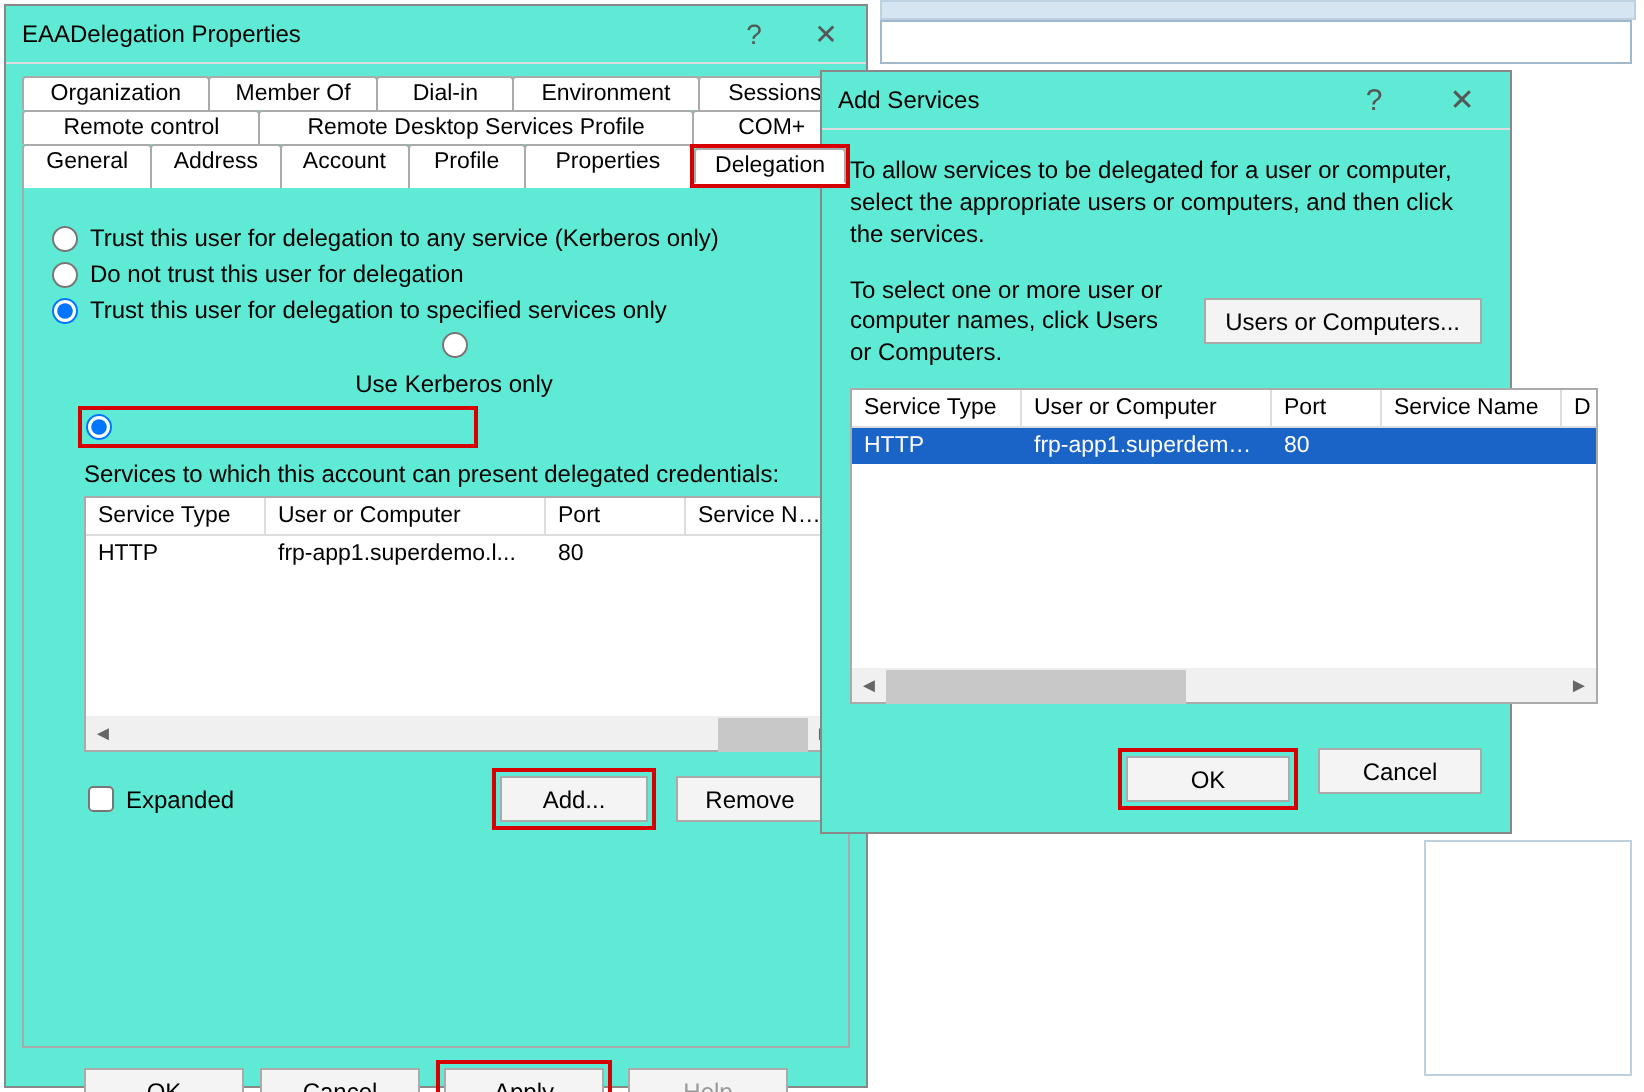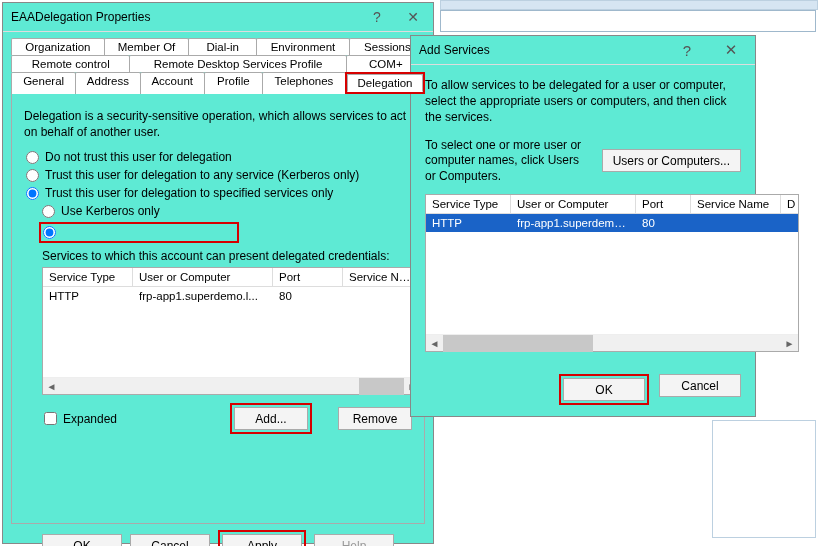--- a/index.html
+++ b/index.html
@@ -72,21 +72,21 @@
   .tab-body {
     margin: 0 8px;
     border: 1px solid #aaa;
     border-top: none;
     height: 430px;
     padding: 14px 12px 8px 12px;
     position: relative;
   }
   .intro { line-height: 1.35; margin-bottom: 10px; }
   .radio-row { display: flex; align-items: center; gap: 6px; margin: 4px 0 4px 2px; }
-  .radio-row.indent { margin-left: 18px; }
+  .radio-row.indent { margin-left: 18px; flex-direction: column; }
   .radio-row.highlighted {
     border: 2.5px solid #d60000;
     padding: 2px 6px 2px 2px;
     margin-left: 15px;
     width: 200px;
   }
   input[type=radio], input[type=checkbox] {
     width: 13px; height: 13px; margin: 0;
   }
   .sub-label { margin: 6px 0 4px 18px; }
@@ -141,21 +141,21 @@
     display: inline-flex;
     align-items: center;
     justify-content: center;
     padding: 0 10px;
   }
   .btn:disabled, .btn.disabled { color: #999; }
   .btn-row-right {
     position: absolute;
     right: 12px;
     display: flex;
-    gap: 26px;
+    gap: 10px;
     align-items: center;
   }
   .highlight-btn {
     border: 2.5px solid #d60000;
     display: inline-flex;
     padding: 2px;
   }
   .main-btn-row {
     display: flex;
     gap: 8px;
@@ -220,37 +220,36 @@
     <div class="tab-group">
       <div class="tab" style="flex:1.2">Remote control</div>
       <div class="tab" style="flex:2.2">Remote Desktop Services Profile</div>
       <div class="tab" style="flex:0.8">COM+</div>
     </div>
     <div class="tab-group">
       <div class="tab" style="flex:1">General</div>
       <div class="tab" style="flex:1">Address</div>
       <div class="tab" style="flex:1">Account</div>
       <div class="tab" style="flex:0.9">Profile</div>
-      <div class="tab" style="flex:1.3">Telephones</div>
+      <div class="tab" style="flex:1.3">Properties</div>
       <span class="tabs-active" style="flex:1.2">
         <div class="tab" style="width:100%">Delegation</div>
       </span>
     </div>
   </div>
 
   <div class="tab-body">
-    <div class="intro">Delegation is a security-sensitive operation, which allows services to act on behalf of another user.</div>
-
+
+    <label class="radio-row">
+      <input type="radio" name="del" style="">
+      <span>Trust this user for delegation to any service (Kerberos only)</span>
+    </label>
     <label class="radio-row">
       <input type="radio" name="del" style="">
       <span>Do not trust this user for delegation</span>
-    </label>
-    <label class="radio-row">
-      <input type="radio" name="del" style="">
-      <span>Trust this user for delegation to any service (Kerberos only)</span>
     </label>
     <label class="radio-row">
       <input type="radio" name="del" checked="" style="">
       <span>Trust this user for delegation to specified services only</span>
     </label>
     <label class="radio-row indent">
       <input type="radio" name="sub" style="">
       <span>Use Kerberos only</span>
     </label>
     <label class="radio-row highlighted">

